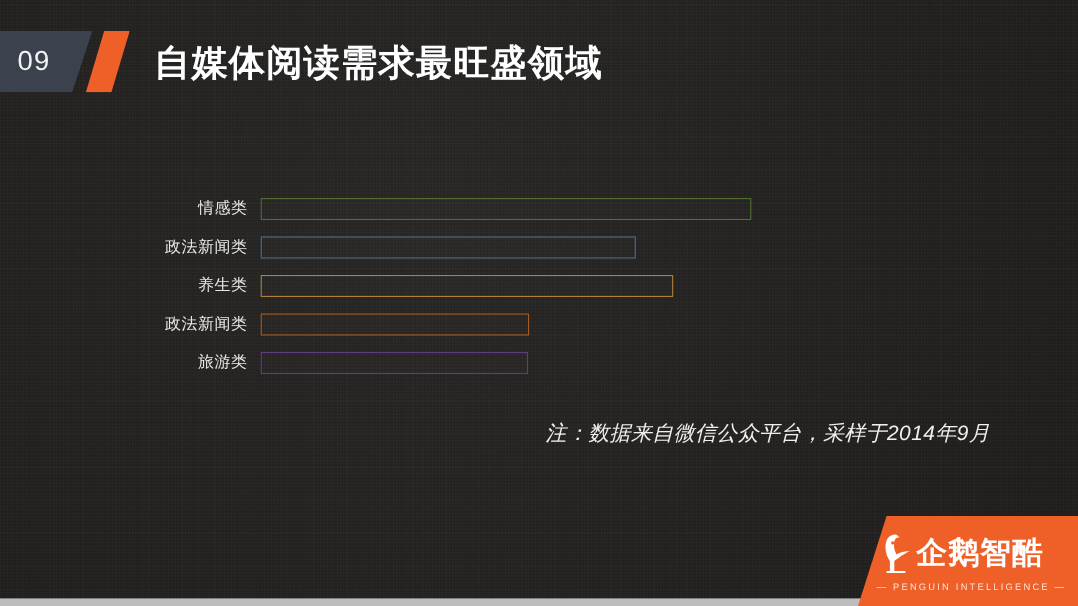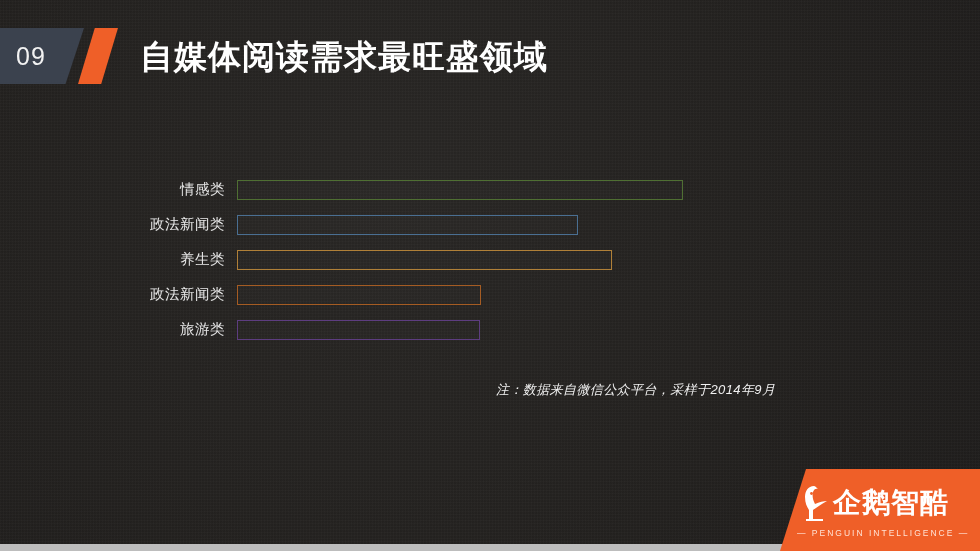--- a/index.html
+++ b/index.html
@@ -99,21 +99,21 @@
     border-width: 1.3px;
     background: rgba(255,255,255,0.012);
   }
 
   
   .footnote {
     position: absolute;
     left: 496px;
     top: 381px;
     color: #f0f0f0;
-    font-size: 13px;
+    font-size: 19px;
     font-style: italic;
     letter-spacing: 0.4px;
     white-space: nowrap;
   }
 
   
   .bottom-strip {
     position: absolute;
     left: 0;
     bottom: 0;

